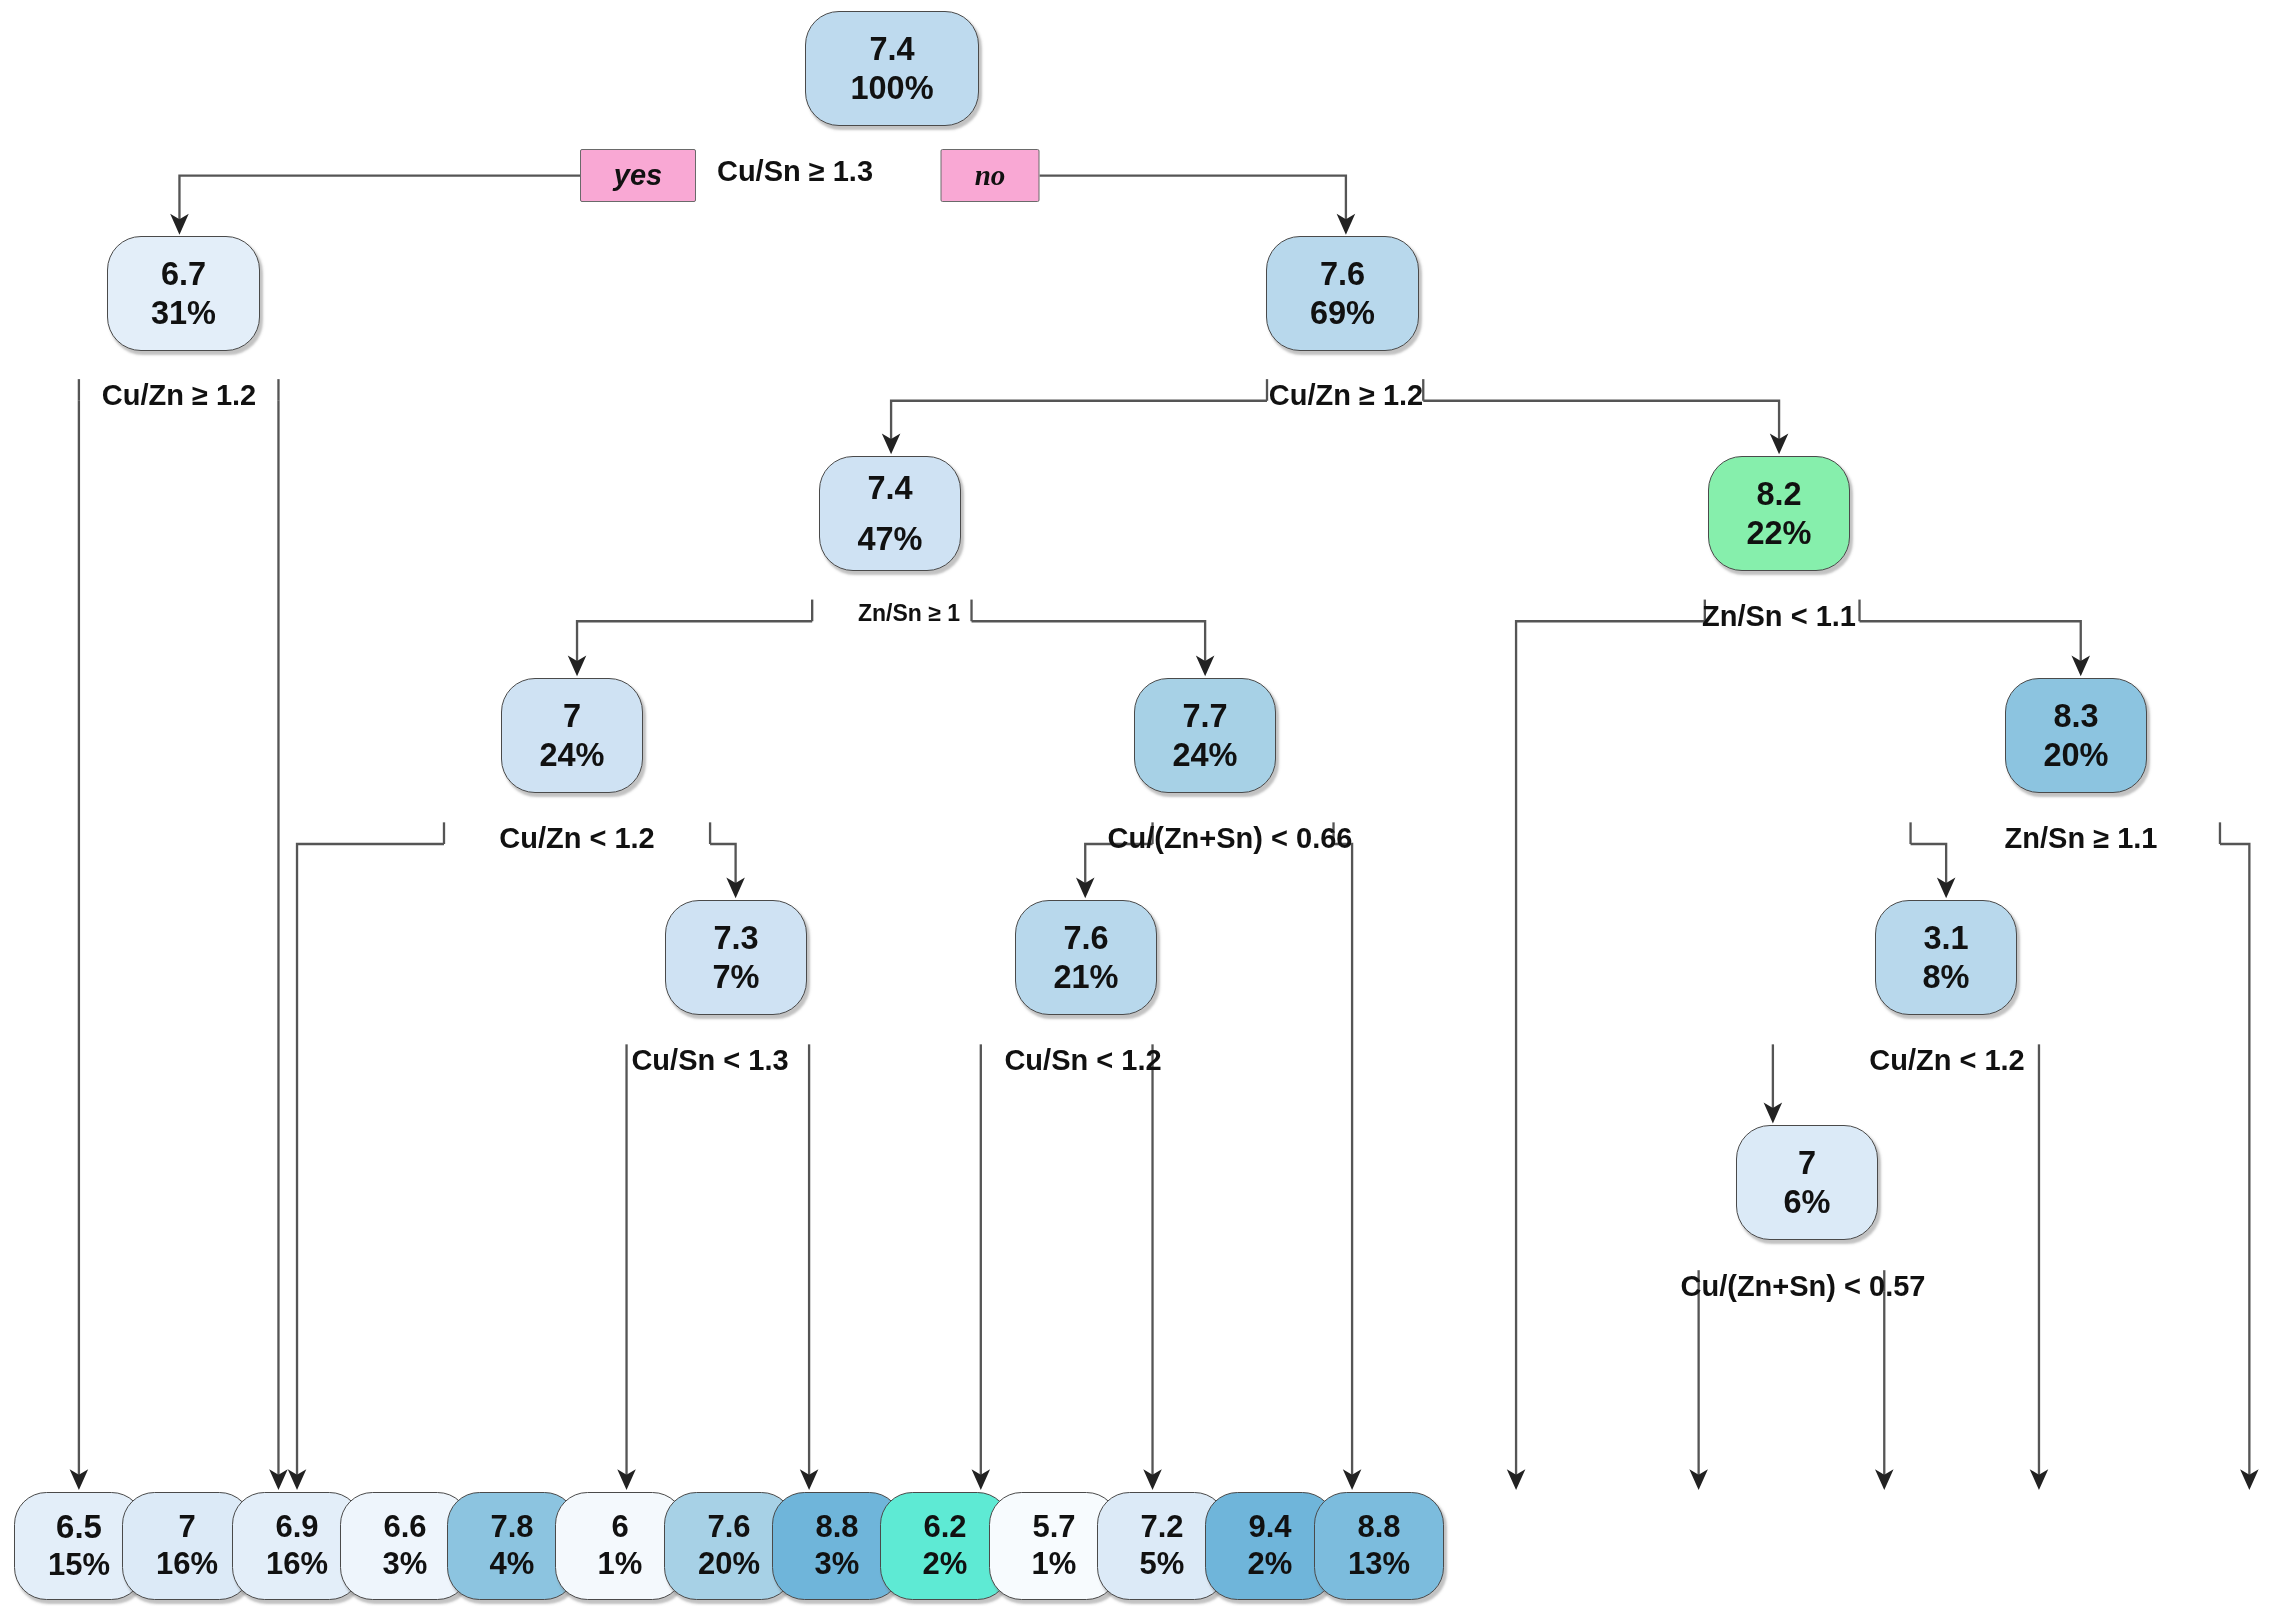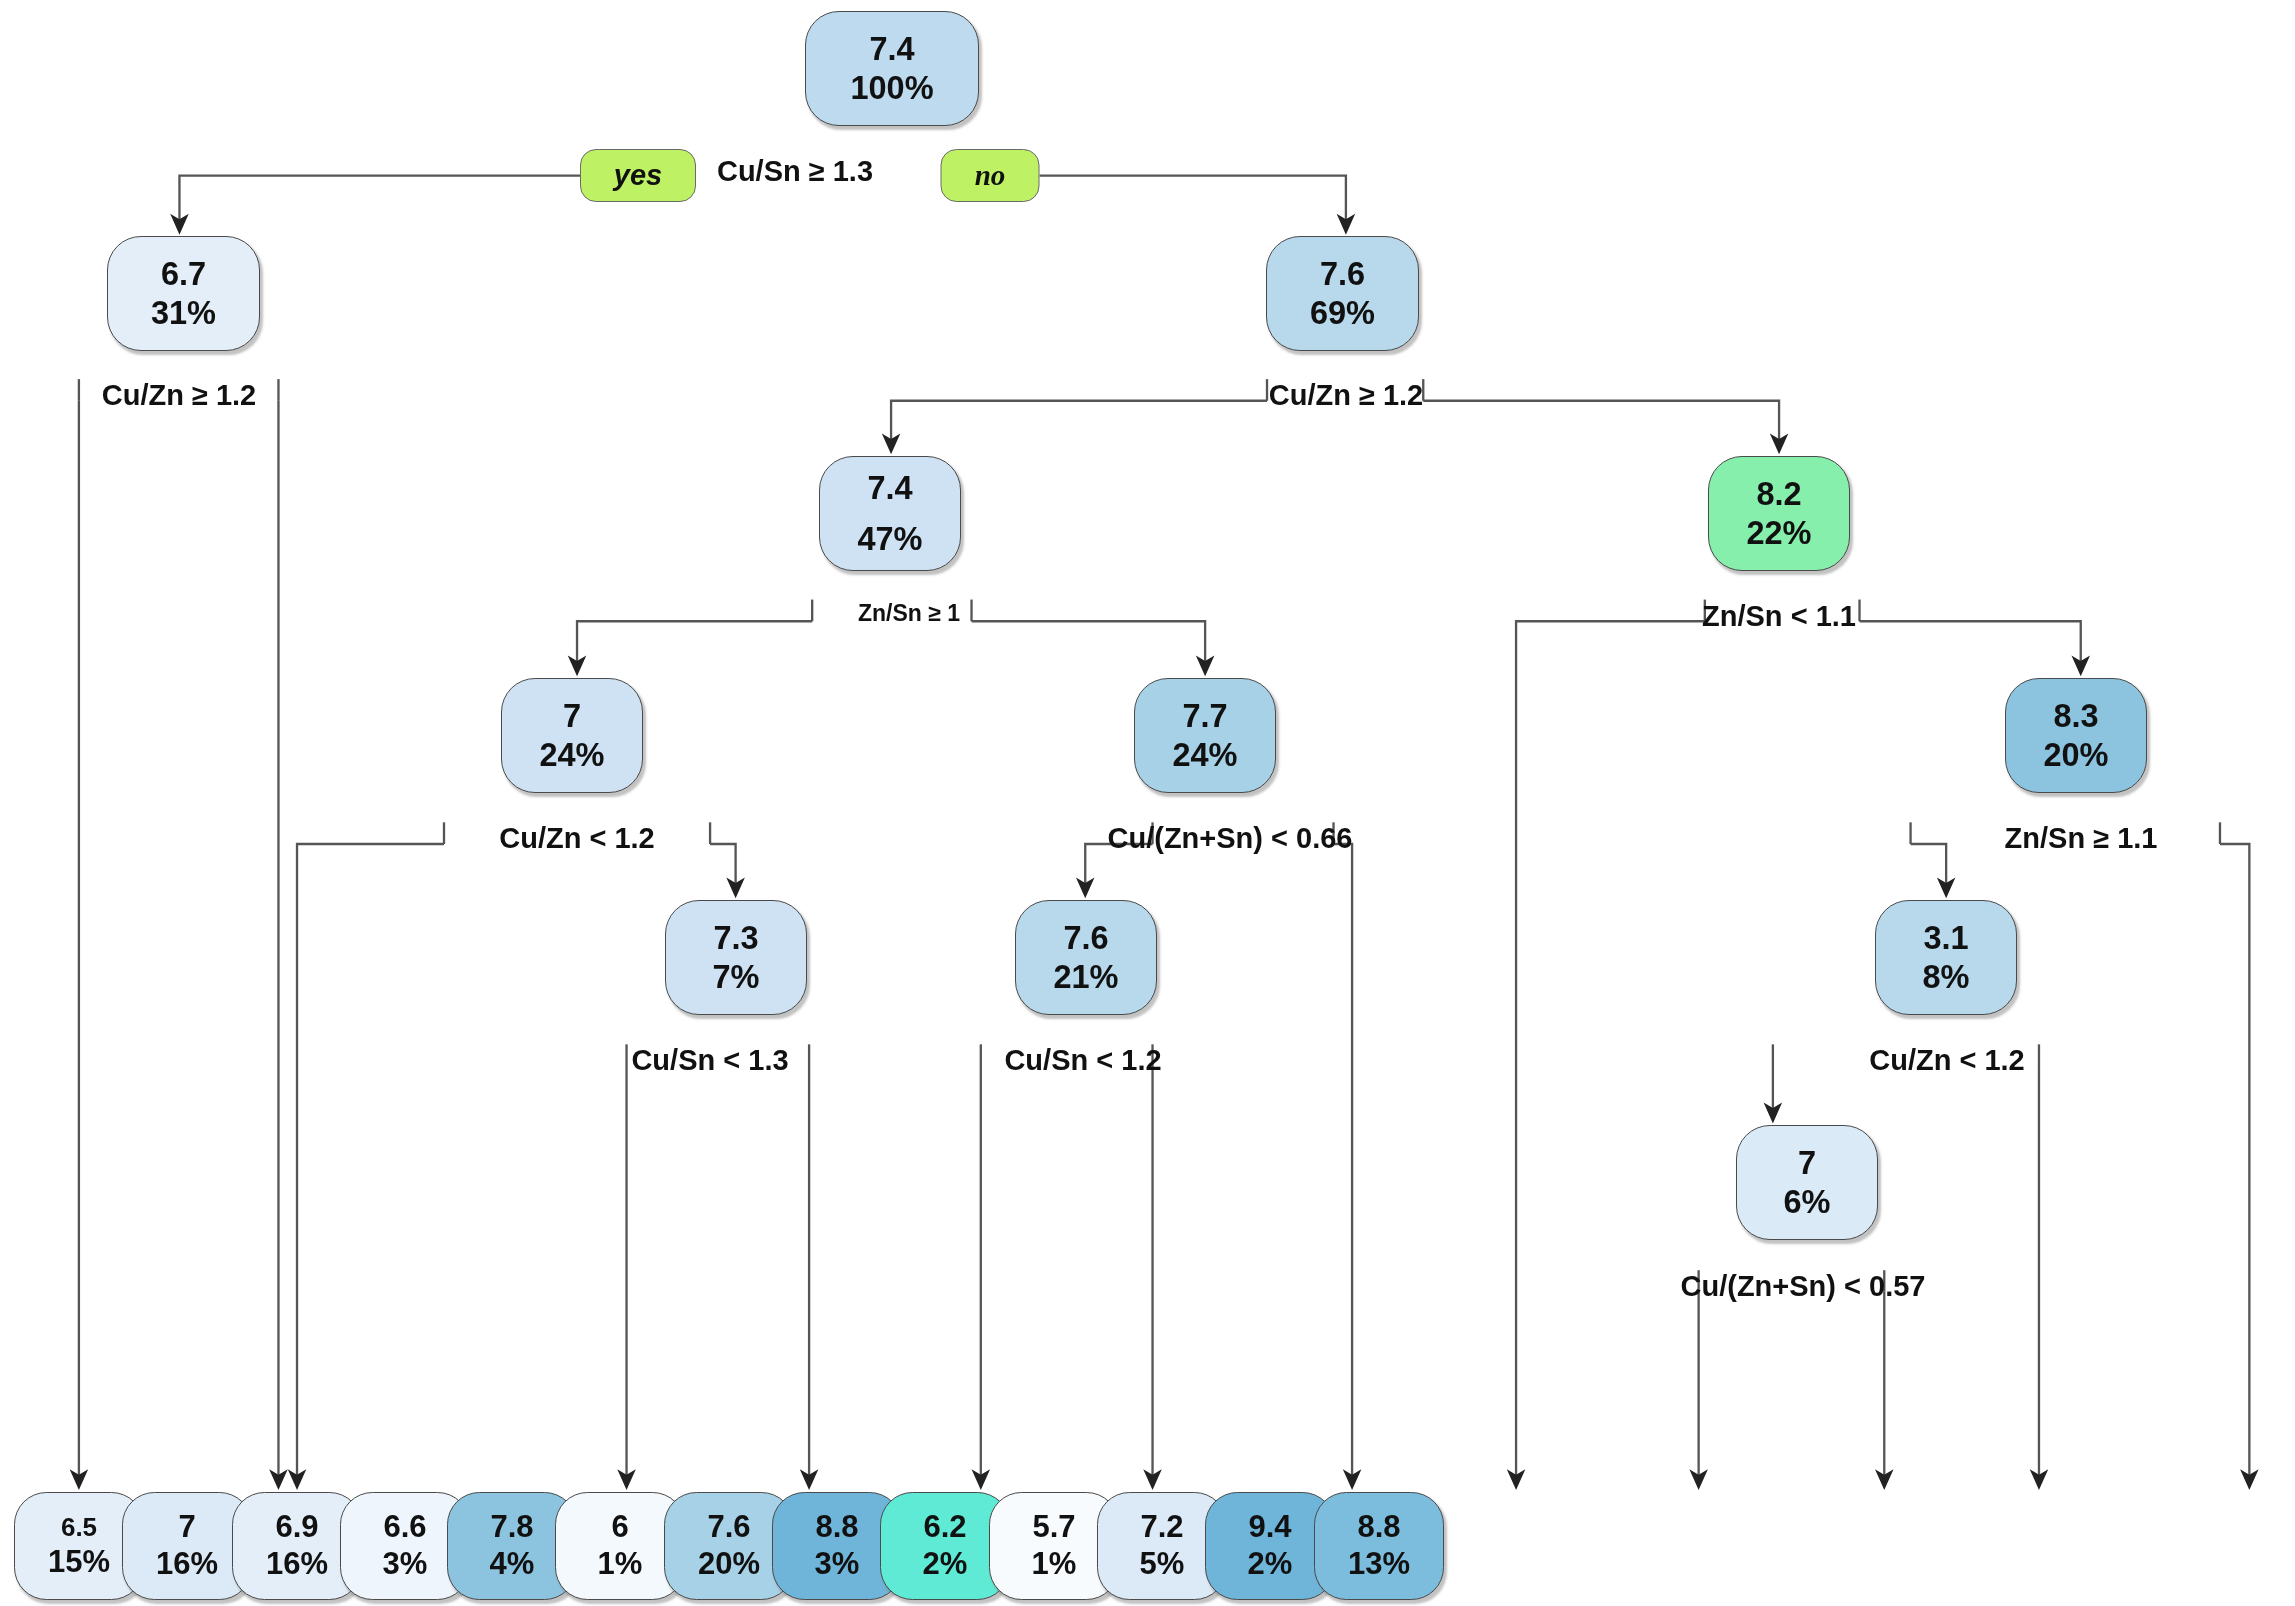--- a/index.html
+++ b/index.html
@@ -6,22 +6,22 @@
   body{font-family:"Liberation Sans", sans-serif;}
   #canvas{position:relative;width:2295px;height:1606px;background:#fff;overflow:hidden;}
   svg#wires{position:absolute;left:0;top:0;width:2295px;height:1606px;}
   .node{position:absolute;box-sizing:border-box;border:1.5px solid #4a4a4a;
         display:flex;flex-direction:column;align-items:center;justify-content:center;
         box-shadow:2.3px 3.1px 2.3px rgba(120,120,120,.45);}
   .node .val{font-weight:bold;line-height:1.05;color:#111;}
   .node .pct{font-weight:bold;line-height:1.05;color:#111;}
   .split-label{position:absolute;font-weight:bold;color:#111;white-space:nowrap;
         transform:translateX(-50%);}
-  .yn{position:absolute;box-sizing:border-box;border:1.5px solid #6a6a6a;border-radius:16px;
-        background:#bef264;display:flex;align-items:center;justify-content:center;
+  .yn{position:absolute;box-sizing:border-box;border:1.5px solid #6a6a6a;border-radius:2px;
+        background:#f9a8d4;display:flex;align-items:center;justify-content:center;
         font-style:italic;font-weight:bold;color:#111;transform:translateX(-50%);}
 </style>
 </head>
 <body>
 
 <div id="canvas">
 
   <svg id="wires" viewBox="0 0 2967 2076" xmlns="http://www.w3.org/2000/svg">
     <defs>
       <marker id="arw" markerWidth="11" markerHeight="11" refX="5.2" refY="5" orient="auto" markerUnits="strokeWidth">
@@ -152,21 +152,21 @@
         <div class="pct" style="font-size: 32.5px; margin-top: 4.6px;">8%</div>
       </div>
       <div class="node" style="left: 1736px; top: 1125px; width: 142px; height: 115px; background: rgb(219, 234, 247); border-radius: 34px;">
         <div class="val" style="font-size: 32.5px;">7</div>
         <div class="pct" style="font-size: 32.5px; margin-top: 4.6px;">6%</div>
       </div>
     </div>
 
   <div id="leaves-layer">
       <div class="node" style="left: 14px; top: 1492px; width: 130px; height: 108px; background: rgb(227, 238, 249); border-radius: 32.5px;">
-        <div class="val" style="font-size: 26px;">6.5</div>
+        <div class="val" style="font-size: 33px;">6.5</div>
         <div class="pct" style="font-size: 31px; margin-top: 4.6px;">15%</div>
       </div>
       <div class="node" style="left: 122px; top: 1492px; width: 130px; height: 108px; background: rgb(220, 234, 247); border-radius: 32.5px;">
         <div class="val" style="font-size: 31px;">7</div>
         <div class="pct" style="font-size: 31px; margin-top: 4.6px;">16%</div>
       </div>
       <div class="node" style="left: 232px; top: 1492px; width: 130px; height: 108px; background: rgb(227, 238, 249); border-radius: 32.5px;">
         <div class="val" style="font-size: 31px;">6.9</div>
         <div class="pct" style="font-size: 31px; margin-top: 4.6px;">16%</div>
       </div>

